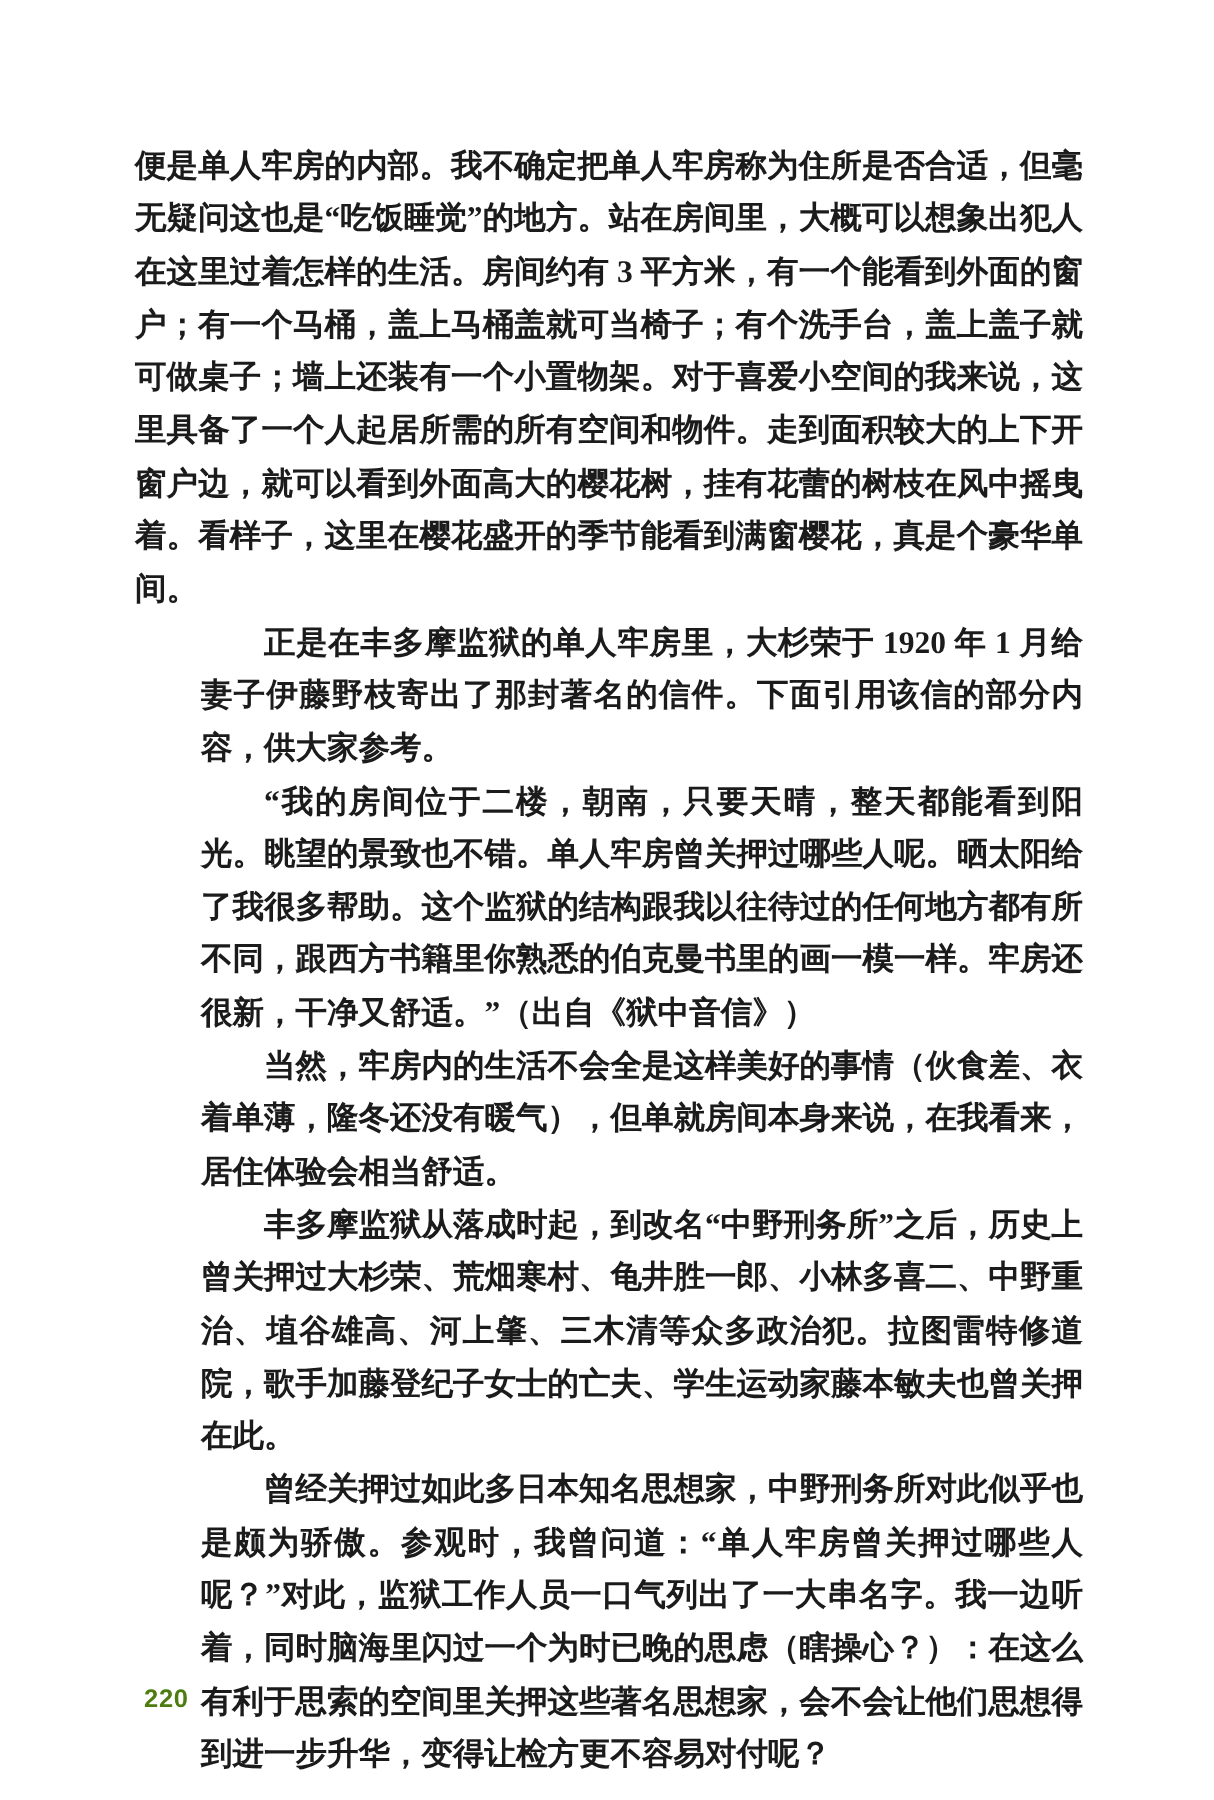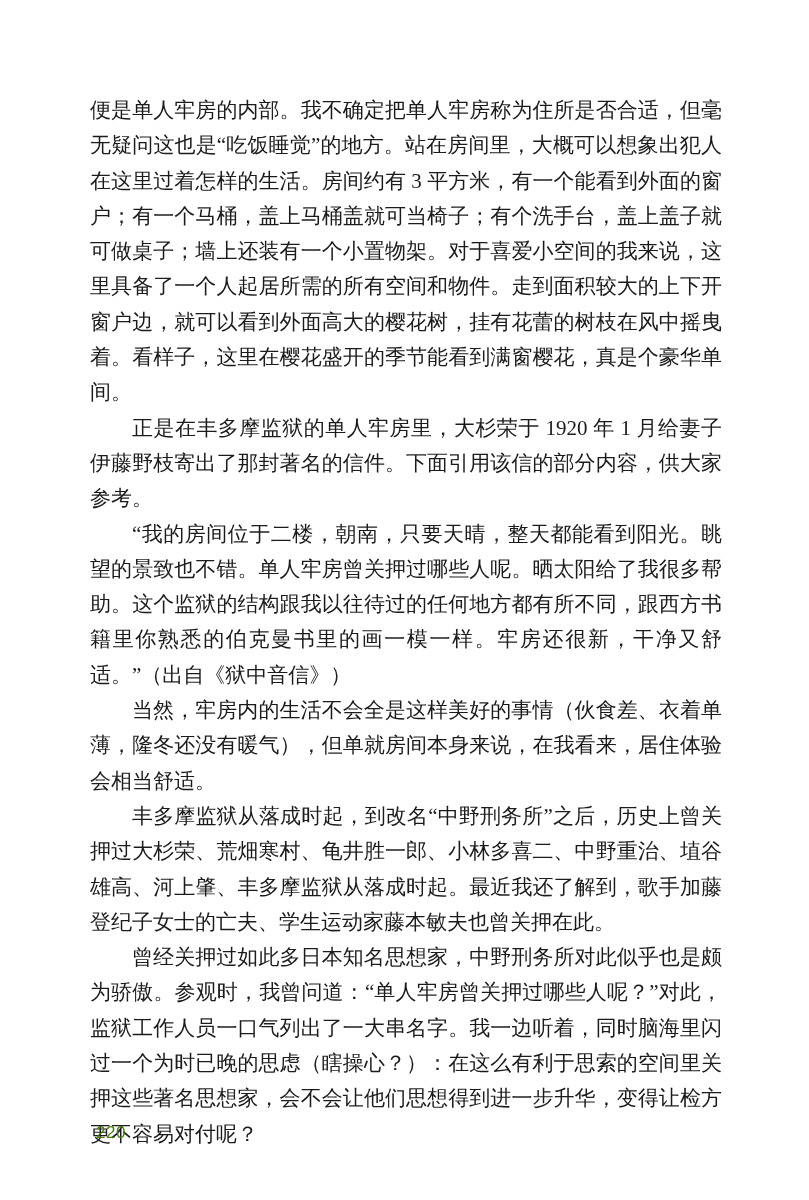--- a/index.html
+++ b/index.html
@@ -6,20 +6,21 @@
     margin: 0;
     padding: 0;
     background: #ffffff;
   }
   .page {
     position: relative;
     width: 809px;
     height: 1200px;
     background: #ffffff;
     overflow: hidden;
+    font-weight: bold;
   }
   .text-block {
     position: absolute;
     left: 90px;
     top: 93px;
     width: 632px;
     font-family: "Liberation Serif", "DejaVu Serif", serif;
     font-size: 21px;
     line-height: 35.3px;
     color: #1b1b1b;
@@ -27,37 +28,38 @@
     text-justify: inter-character;
   }
   .text-block p.para {
     margin: 0;
     padding: 0;
     word-break: break-all;
     overflow-wrap: anywhere;
   }
   .text-block p.indent {
     text-indent: 2em;
+    margin-left: 44px;
   }
   .page-number {
     position: absolute;
     left: 96px;
     top: 1123px;
     font-family: "Liberation Sans", "DejaVu Sans", sans-serif;
     font-size: 17px;
     letter-spacing: 0.5px;
     color: #4d7c0f;
   }
 </style>
 </head>
 <body>
 
 <div class="page">
   <div class="text-block" id="paragraphs">
       <p class="para">便是单人牢房的内部。我不确定把单人牢房称为住所是否合适，但毫无疑问这也是“吃饭睡觉”的地方。站在房间里，大概可以想象出犯人在这里过着怎样的生活。房间约有 3 平方米，有一个能看到外面的窗户；有一个马桶，盖上马桶盖就可当椅子；有个洗手台，盖上盖子就可做桌子；墙上还装有一个小置物架。对于喜爱小空间的我来说，这里具备了一个人起居所需的所有空间和物件。走到面积较大的上下开窗户边，就可以看到外面高大的樱花树，挂有花蕾的树枝在风中摇曳着。看样子，这里在樱花盛开的季节能看到满窗樱花，真是个豪华单间。</p>
       <p class="para indent">正是在丰多摩监狱的单人牢房里，大杉荣于 1920 年 1 月给妻子伊藤野枝寄出了那封著名的信件。下面引用该信的部分内容，供大家参考。</p>
       <p class="para indent">“我的房间位于二楼，朝南，只要天晴，整天都能看到阳光。眺望的景致也不错。单人牢房曾关押过哪些人呢。晒太阳给了我很多帮助。这个监狱的结构跟我以往待过的任何地方都有所不同，跟西方书籍里你熟悉的伯克曼书里的画一模一样。牢房还很新，干净又舒适。”（出自《狱中音信》）</p>
       <p class="para indent">当然，牢房内的生活不会全是这样美好的事情（伙食差、衣着单薄，隆冬还没有暖气），但单就房间本身来说，在我看来，居住体验会相当舒适。</p>
-      <p class="para indent">丰多摩监狱从落成时起，到改名“中野刑务所”之后，历史上曾关押过大杉荣、荒畑寒村、龟井胜一郎、小林多喜二、中野重治、埴谷雄高、河上肇、丰多摩监狱从落成时起。最近我还了解到，歌手加藤登纪子女士的亡夫、学生运动家藤本敏夫也曾关押在此。</p>
+      <p class="para indent">丰多摩监狱从落成时起，到改名“中野刑务所”之后，历史上曾关押过大杉荣、荒畑寒村、龟井胜一郎、小林多喜二、中野重治、埴谷雄高、河上肇、三木清等众多政治犯。拉图雷特修道院，歌手加藤登纪子女士的亡夫、学生运动家藤本敏夫也曾关押在此。</p>
       <p class="para indent">曾经关押过如此多日本知名思想家，中野刑务所对此似乎也是颇为骄傲。参观时，我曾问道：“单人牢房曾关押过哪些人呢？”对此，监狱工作人员一口气列出了一大串名字。我一边听着，同时脑海里闪过一个为时已晚的思虑（瞎操心？）：在这么有利于思索的空间里关押这些著名思想家，会不会让他们思想得到进一步升华，变得让检方更不容易对付呢？</p>
     </div>
   <div class="page-number">220</div>
 </div>
 
 </body></html>

